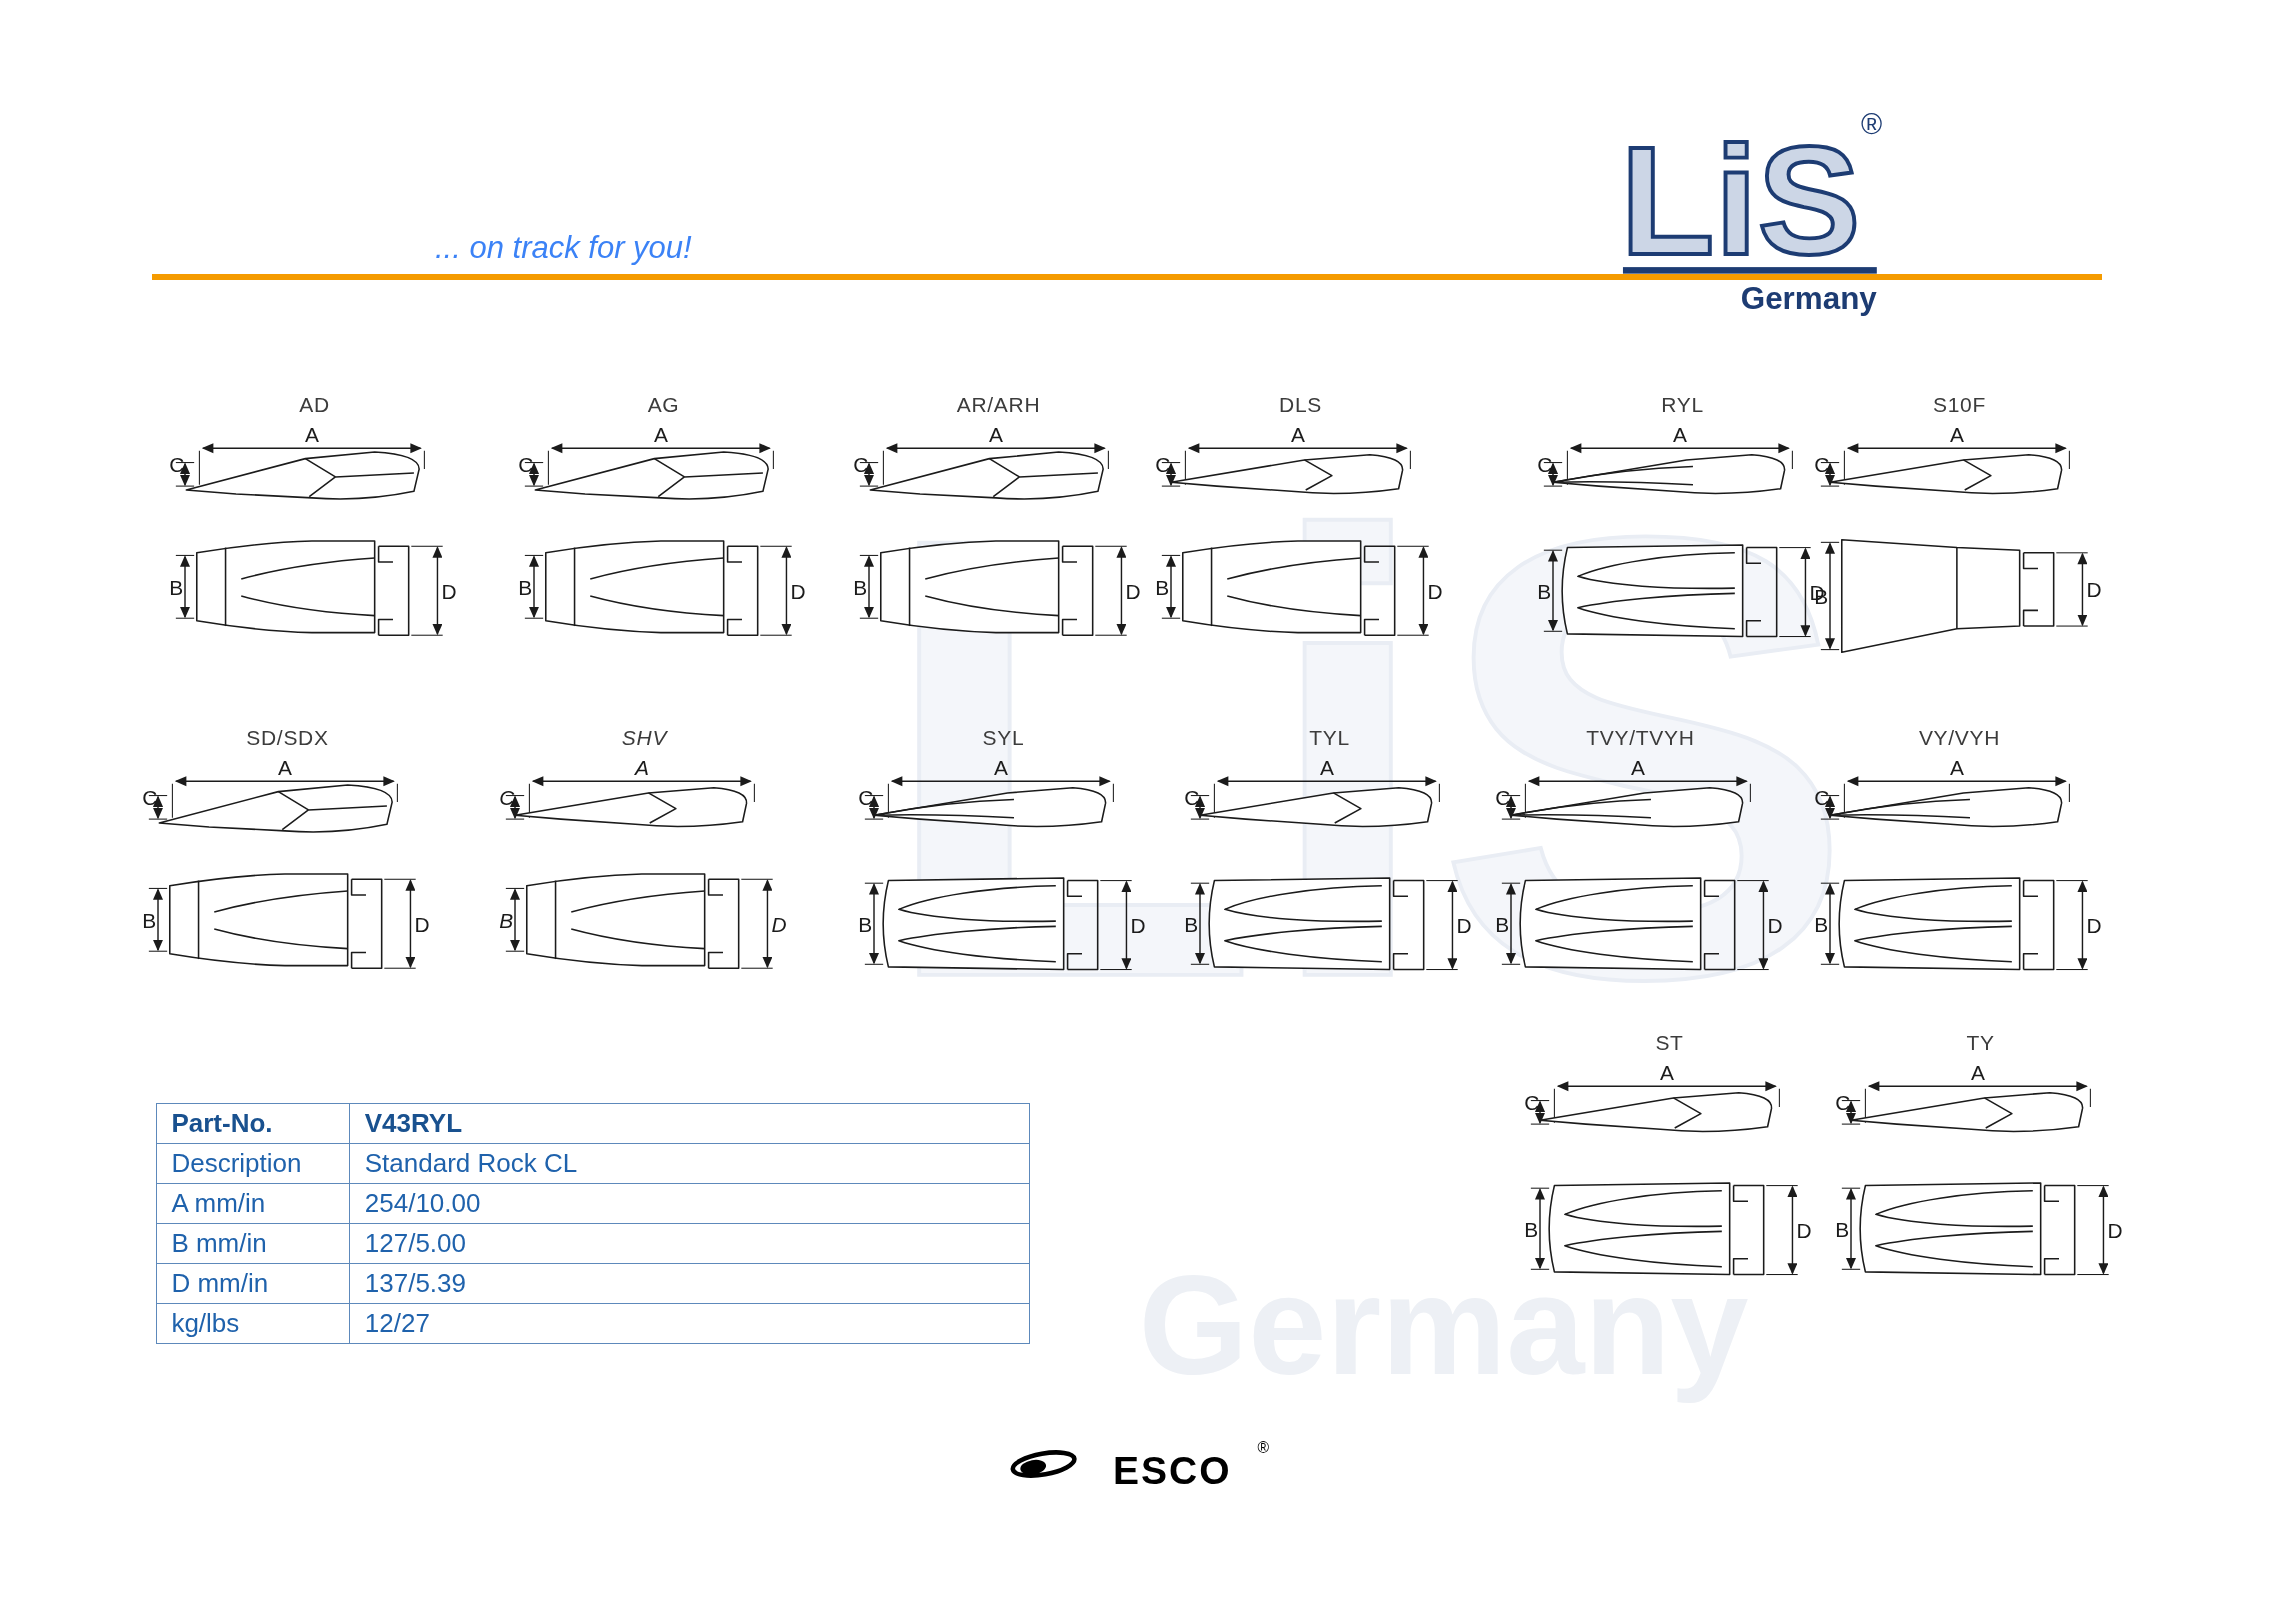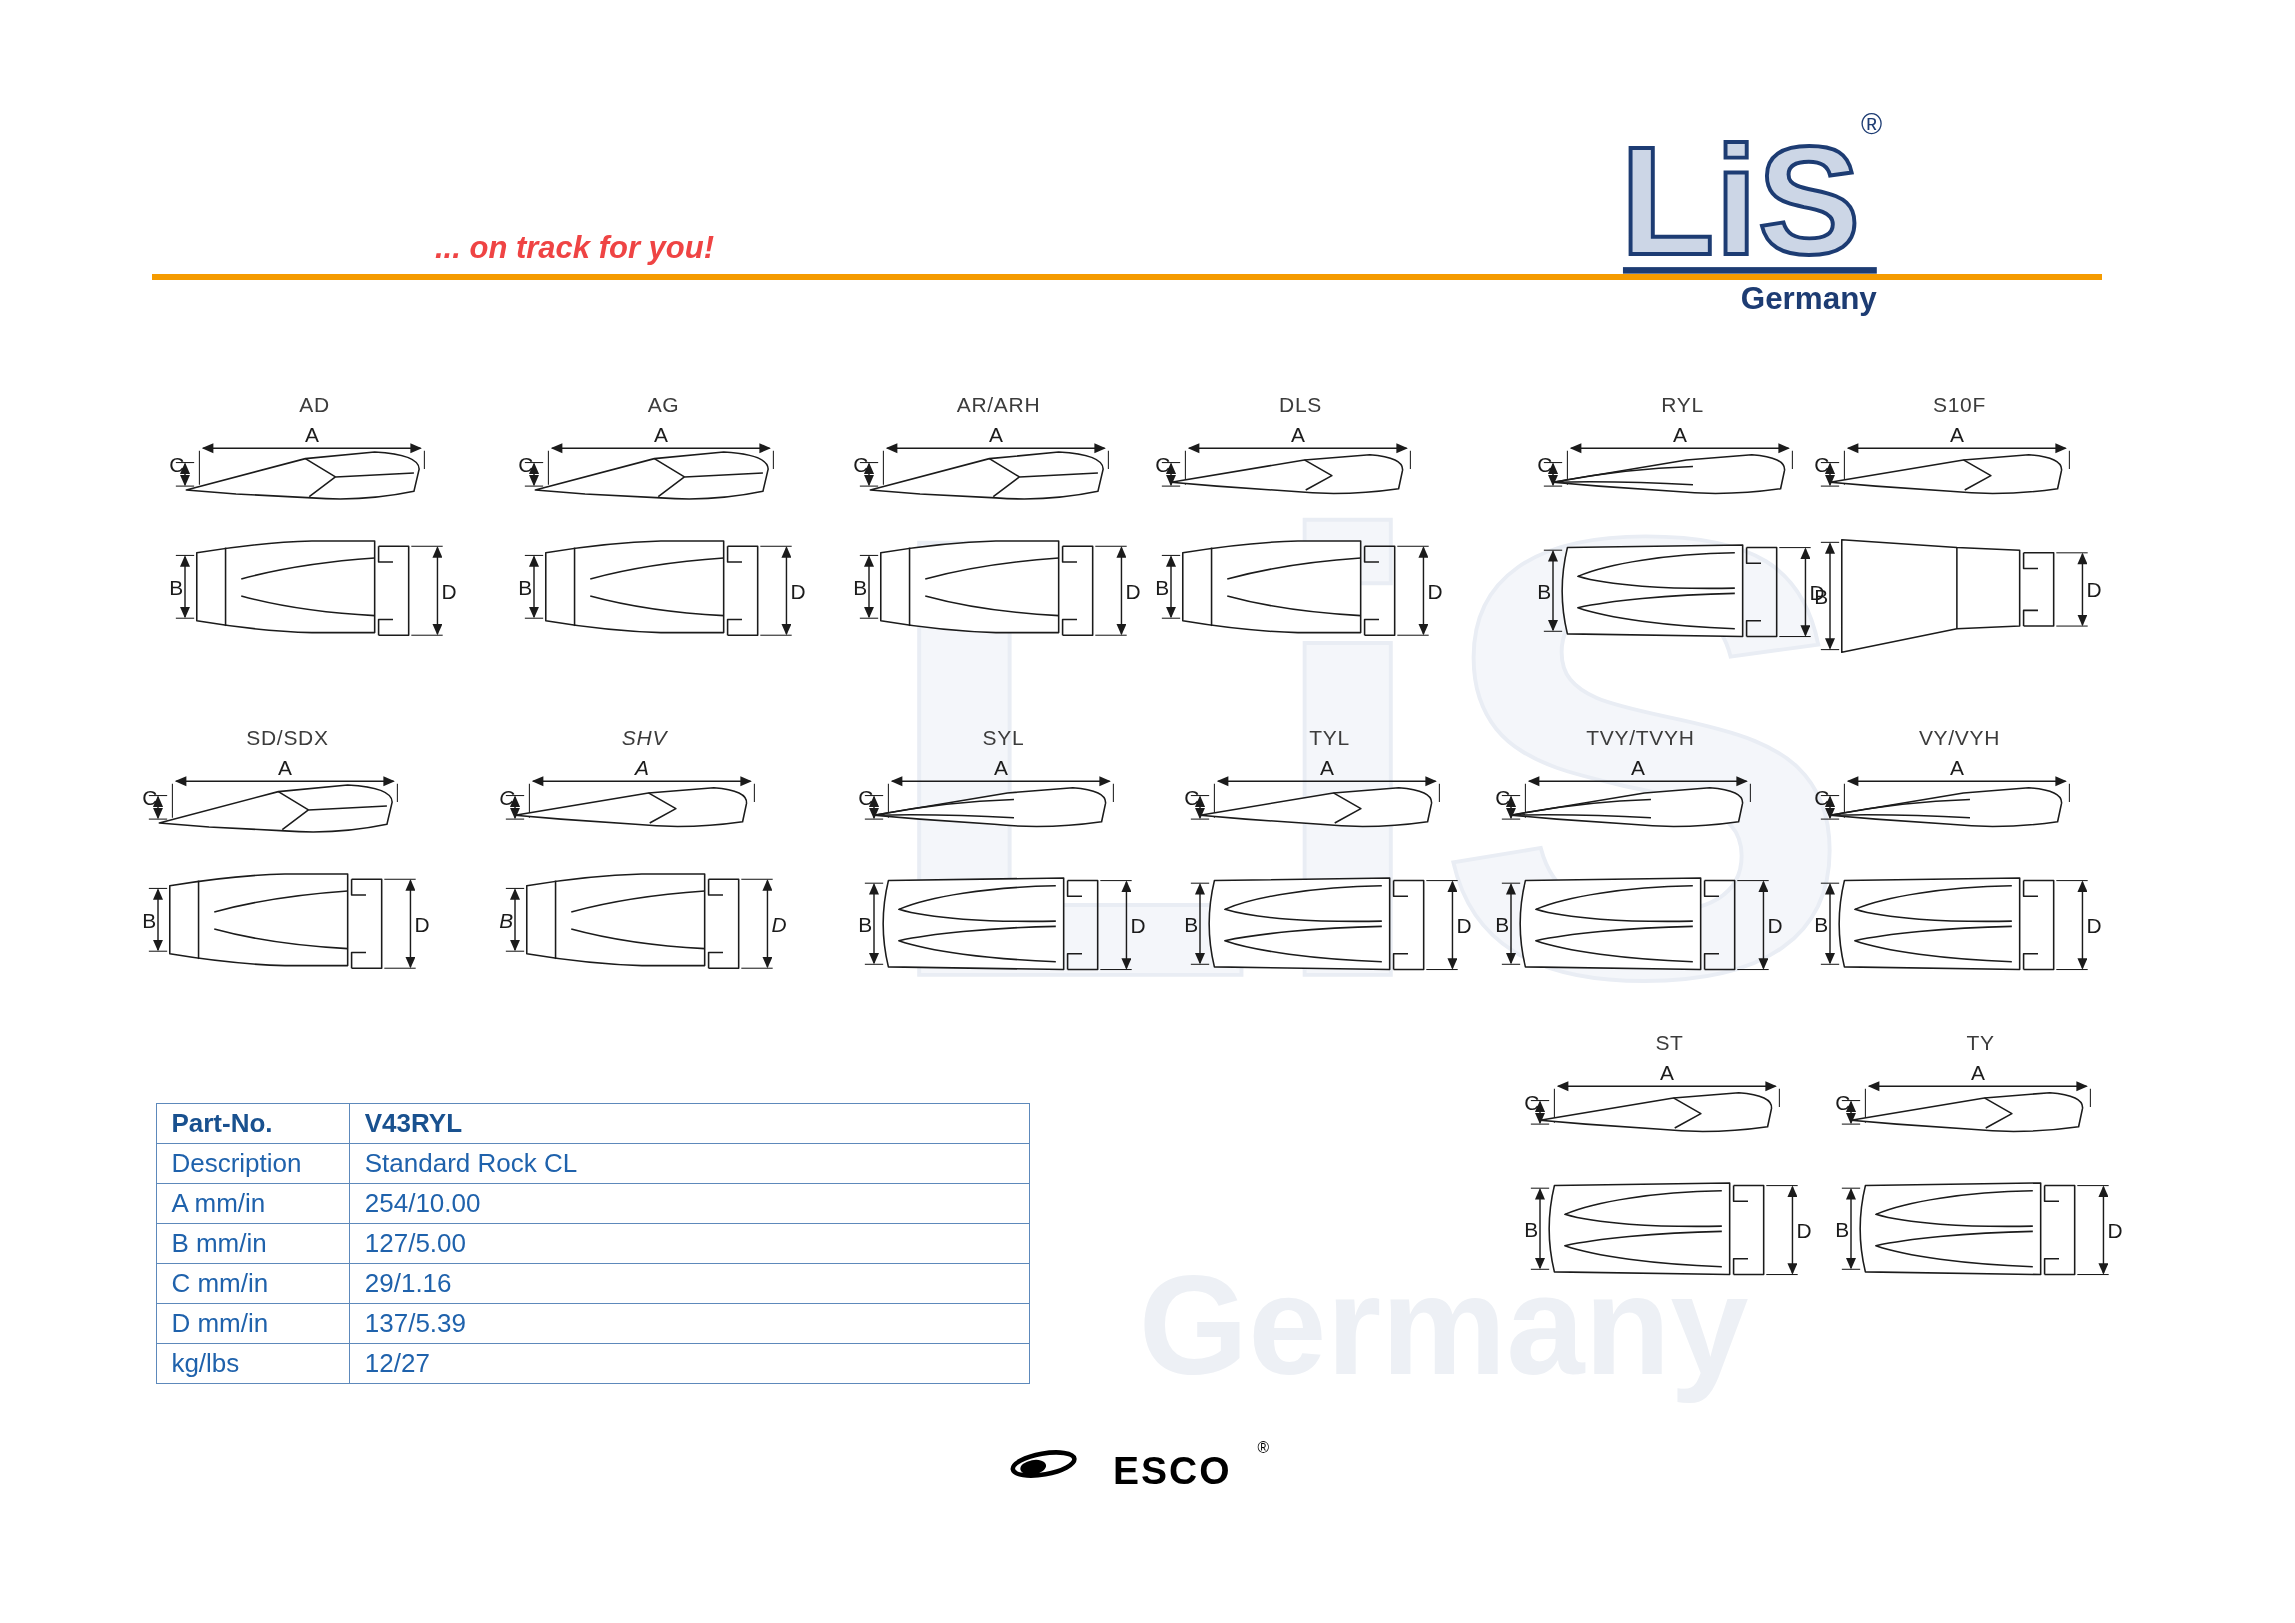--- a/index.html
+++ b/index.html
@@ -1,18 +1,18 @@
 <!DOCTYPE html>
 <html style="font-size:10.5px"><head>
 <meta charset="utf-8">
 <style>
   html,body{margin:0;padding:0;background:#ffffff;font-family:"Liberation Sans",sans-serif;}
   .page{position:relative;width:2295px;height:1623px;background:#ffffff;overflow:hidden;}
 
-  .tagline{position:absolute;left:435px;top:230px;font-size:31px;font-style:italic;font-weight:700;color:#ef4444;}
+  .tagline{position:absolute;left:435px;top:230px;font-size:31px;font-style:italic;font-weight:400;color:#3b82f6;}
   .rule{position:absolute;left:152px;top:274px;width:1950px;height:5.9px;background:#f59b00;}
 
   .logo{position:absolute;left:1615px;top:97px;}
   .watermark{position:absolute;left:851px;top:301px;pointer-events:none;}
 
   .diag{position:absolute;width:293px;}
   .diag-title{text-align:center;font-size:21px;color:#3c3c3c;margin-bottom:5.2px;letter-spacing:0.7px;}
   svg{font-family:"Liberation Sans",sans-serif;}
   svg.dwg{display:block;}
 
@@ -554,24 +554,20 @@
       </tr>
       <tr>
         <td class="lbl">A mm/in</td>
         <td class="val">254/10.00</td>
       </tr>
       <tr>
         <td class="lbl">B mm/in</td>
         <td class="val">127/5.00</td>
       </tr>
       <tr>
-        <td class="lbl">C mm/in</td>
-        <td class="val">29/1.16</td>
-      </tr>
-      <tr>
         <td class="lbl">D mm/in</td>
         <td class="val">137/5.39</td>
       </tr>
       <tr>
         <td class="lbl">kg/lbs</td>
         <td class="val">12/27</td>
       </tr>
     </tbody>
   </table>
 

